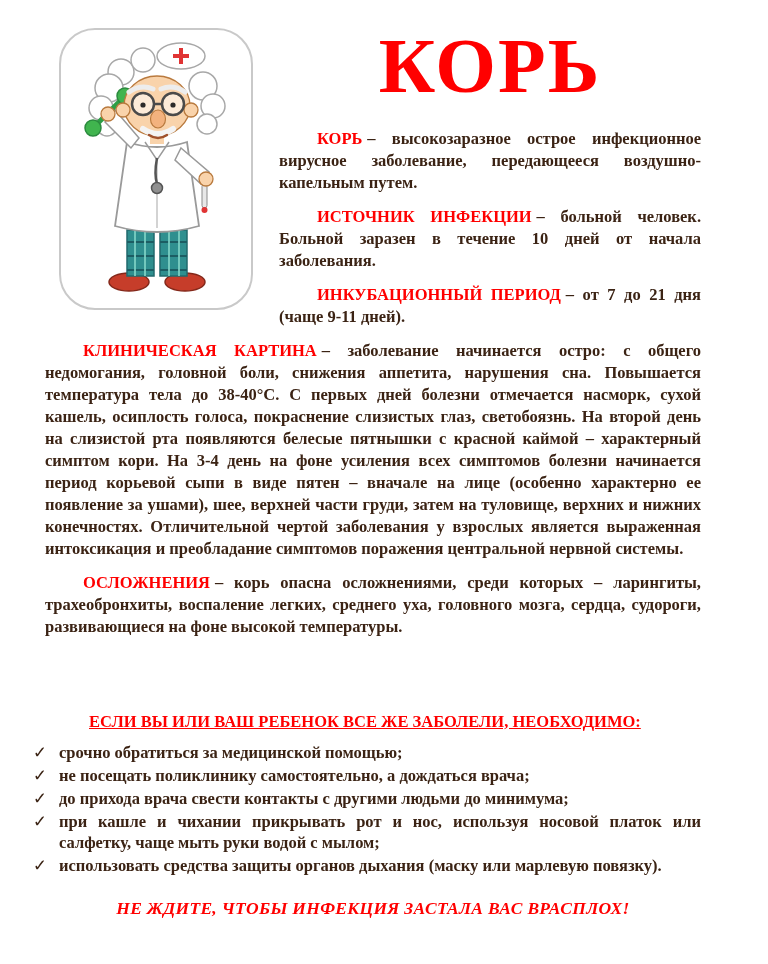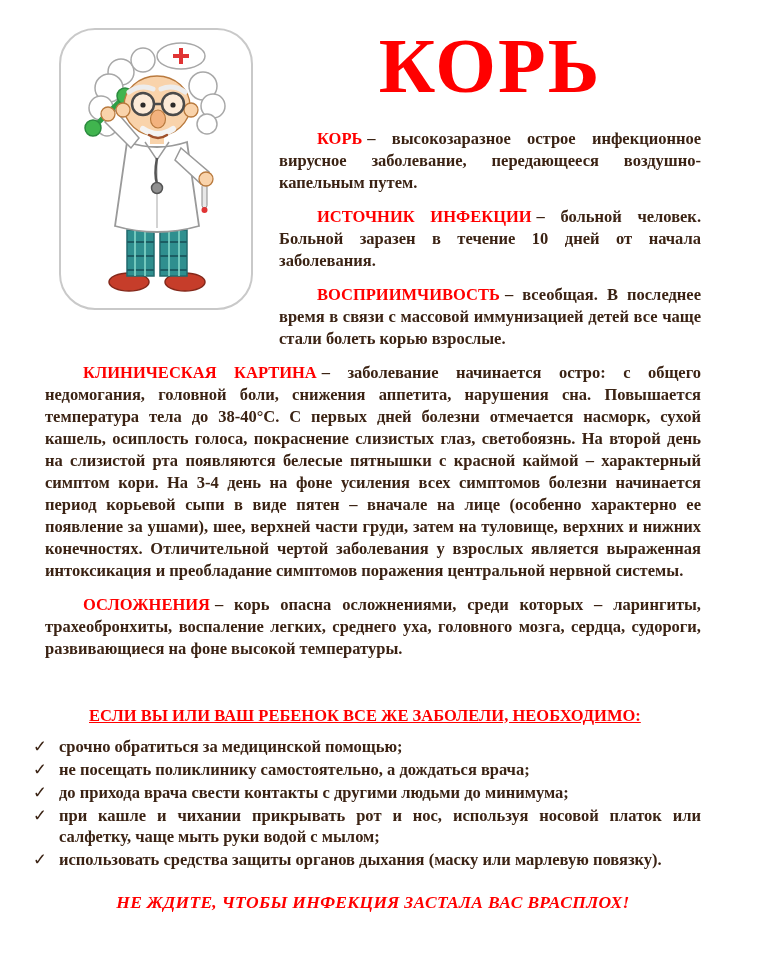--- a/index.html
+++ b/index.html
@@ -35,21 +35,21 @@
     font-weight: 700;
   }
   .para {
     margin: 0 0 12px 0;
     font-size: 16.5px;
     line-height: 22px;
     text-align: justify;
     text-indent: 38px;
   }
   .sec-head { color: var(--accent); margin-right: .30em; }
-  .advice { margin-top: 46px; }
+  .advice { margin-top: 74px; }
   .advice-heading {
     color: var(--accent);
     font-size: 16.5px;
     text-decoration: underline;
     margin: 0 0 10px 44px;
   }
   .advice-list { list-style: none; margin: 0; padding: 0; }
   .advice-item {
     display: flex; gap: 10px;
     margin: 0 0 2px 0;
@@ -148,24 +148,24 @@
   <h1 class="title">КОРЬ</h1>
 
   <p class="para">
     <span class="sec-head">КОРЬ</span><span>– высокозаразное острое инфекционное вирусное заболевание, передающееся воздушно-капельным путем.</span>
   </p>
 
   <p class="para">
     <span class="sec-head">ИСТОЧНИК ИНФЕКЦИИ</span><span>– больной человек. Больной заразен в течение 10 дней от начала заболевания.</span>
   </p>
 
-
-  <p class="para">
-    <span class="sec-head">ВОСПРИИМЧИВОСТЬ</span><span>– всеобщая. В последнее время в связи с массовой иммунизацией детей все чаще стали болеть корью взрослые.</span>
-  </p>
+  <p class="para">
+    <span class="sec-head">ИНКУБАЦИОННЫЙ ПЕРИОД</span><span>– от 7 до 21 дня (чаще 9-11 дней).</span>
+  </p>
+
 
   <p class="para">
     <span class="sec-head">КЛИНИЧЕСКАЯ КАРТИНА</span><span>– заболевание начинается остро: с общего недомогания, головной боли, снижения аппетита, нарушения сна. Повышается температура тела до 38-40°С. С первых дней болезни отмечается насморк, сухой кашель, осиплость голоса, покраснение слизистых глаз, светобоязнь. На второй день на слизистой рта появляются белесые пятнышки с красной каймой – характерный симптом кори. На 3-4 день на фоне усиления всех симптомов болезни начинается период корьевой сыпи в виде пятен – вначале на лице (особенно характерно ее появление за ушами), шее, верхней части груди, затем на туловище, верхних и нижних конечностях. Отличительной чертой заболевания у взрослых является выраженная интоксикация и преобладание симптомов поражения центральной нервной системы.</span>
   </p>
 
   <p class="para">
     <span class="sec-head">ОСЛОЖНЕНИЯ</span><span>– корь опасна осложнениями, среди которых – ларингиты, трахеобронхиты, воспаление легких, среднего уха, головного мозга, сердца, судороги, развивающиеся на фоне высокой температуры.</span>
   </p>
 
 

